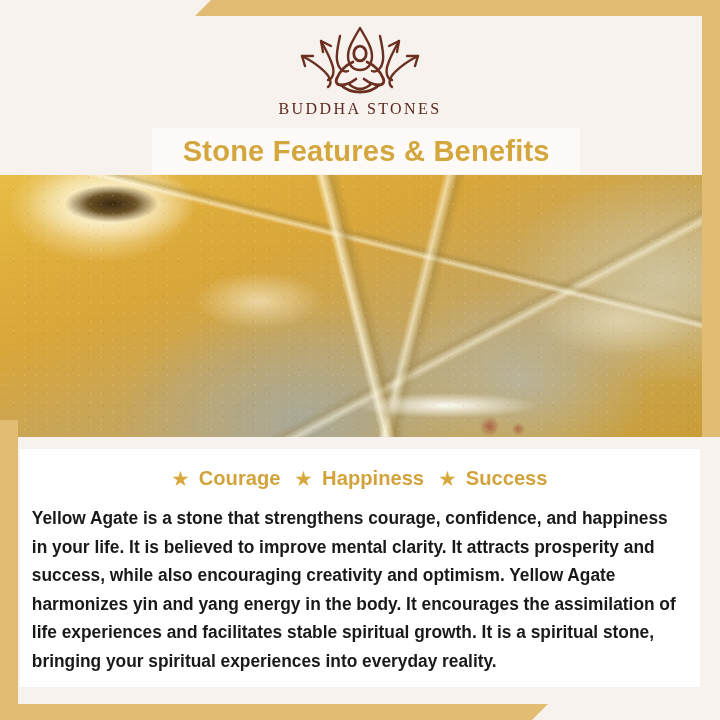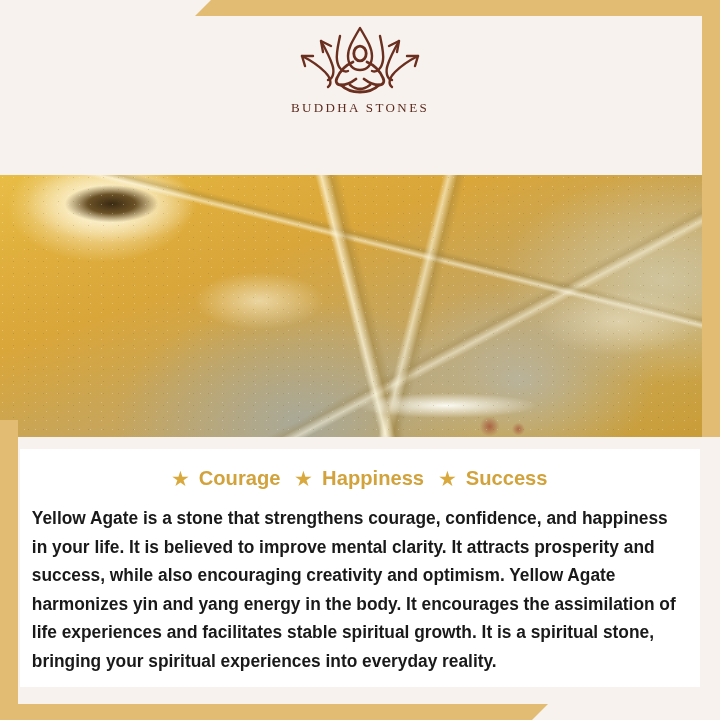--- a/index.html
+++ b/index.html
@@ -79,21 +79,21 @@
     text-align: center;
   }
   .logo-mark {
     display: block;
     margin: 0 auto;
   }
   .logo-word {
     display: block;
     margin-top: 4px;
     font-family: "Liberation Serif", serif;
-    font-size: 13px;
+    font-size: 16px;
     letter-spacing: 2.4px;
     color: #5a2a1e;
     font-weight: 400;
     text-align: center;
   }
 
   
   .title-banner {
     position: absolute;
     top: 128px;
@@ -284,20 +284,23 @@
           <path d="M93 40 C100 43 106 49 109 56 C111 60 109 63 105 63 C100 63 94 60 90 57"></path>
 
           <path d="M67 63 C72 68 79 70 86 70 C93 70 100 68 105 63"></path>
           <path d="M76 63 C80 66 83 67 86 67 C89 67 92 66 96 63"></path>
         </g>
       </svg>
       <span class="logo-word">BUDDHA STONES</span>
     </div>
   </div>
 
+  <div class="title-banner">
+    <span class="title-text">Stone Features &amp; Benefits</span>
+  </div>
 
   <div class="stone-photo">
     <div class="layer l1"></div>
     <div class="layer l2"></div>
     <div class="layer l3"></div>
     <div class="layer l4"></div>
     <div class="layer l5"></div>
   </div>
 
 

